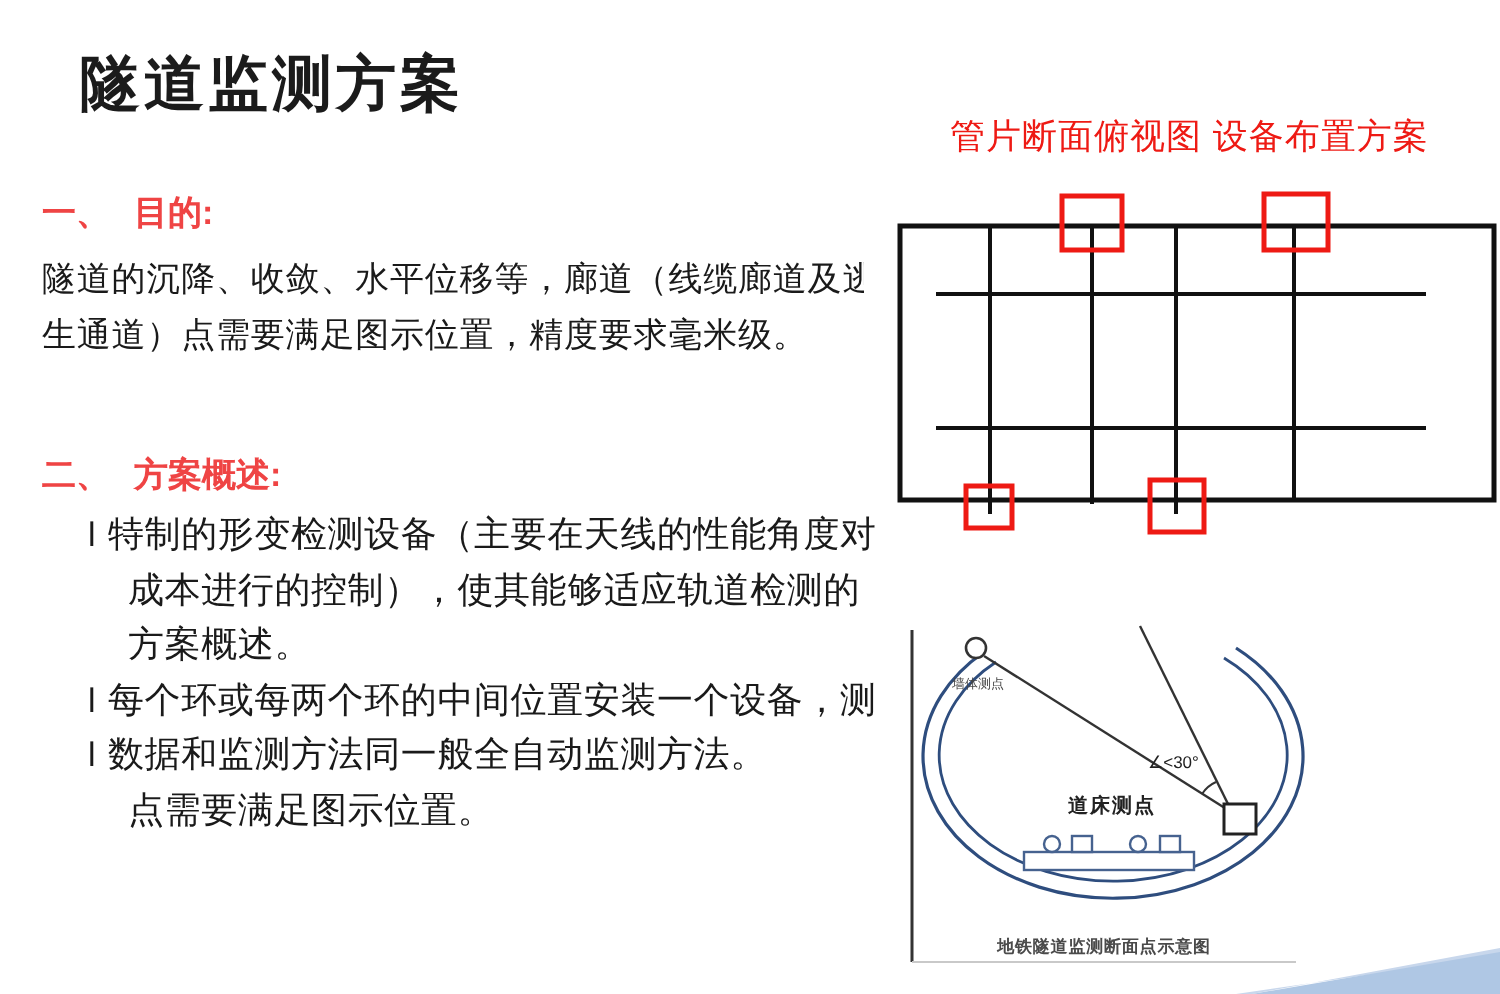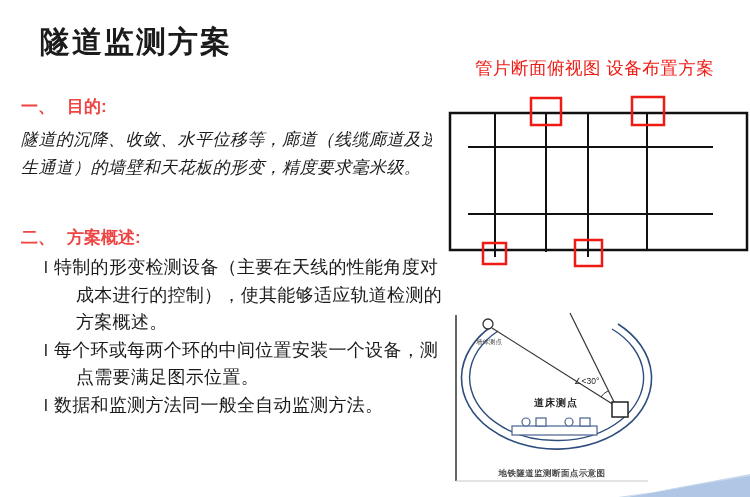--- a/index.html
+++ b/index.html
@@ -14,30 +14,30 @@
     left:40px; top:22px; font-size:30px; font-weight:600;
     letter-spacing:2px; color:#1b1b1b;
   }
   .section-head { font-size:17px; font-weight:700; color:#ef4444; white-space:nowrap; }
   .sec1 { left:21px; top:95px; }
   .sec2 { left:21px; top:226px;text-align:right; }
   .section-head .gap { display:inline-block; width:12px; }
 
   .purpose {
     left:21px; top:126px; width:411px; height:58px; overflow:hidden;
-    font-size:17px; line-height:28px; letter-spacing:0.4px;font-style:italic;
+    font-size:17px; line-height:28px; letter-spacing:0.4px;
   }
   .purpose div { white-space:nowrap; }
 
   .bullets {
     left:44px; top:254px; width:404px;
     font-size:18px; line-height:27.5px; letter-spacing:0.3px;
   }
   .b-line { white-space:nowrap; }
-  .b-cont { margin-left:32px;font-family:Liberation Serif, serif; }
+  .b-cont { margin-left:20px;font-family:Liberation Serif, serif; }
   .b-marker { display:inline-block; width:10px; font-size:17px; }
 
   .red-heading {
     left:475px; top:56px; font-size:17.5px; font-weight:400;
     color:#ee1a14; white-space:nowrap; letter-spacing:0.5px;
   }
 
   .grid-svg   { left:448px; top:95px;  }
   .tunnel-svg { left:448px; top:300px; }
   .wedge-svg  { left:618px; top:472px; }
@@ -52,34 +52,34 @@
 <body>
 
 <div class="abs slide-title">隧道监测方案</div>
 
 <div class="abs section-head sec1">
   <span>一、</span><span class="gap"></span><span>目的:</span>
 </div>
 
 <div class="abs purpose">
   <div>隧道的沉降、收敛、水平位移等，廊道（线缆廊道及逃</div>
-  <div>生通道）的墙壁和天花板的形变，精度要求毫米级。</div>
+  <div>生通道）点需要满足图示位置，精度要求毫米级。</div>
 </div>
 
 <div class="abs section-head sec2">
   <span>二、</span><span class="gap"></span><span>方案概述:</span>
 </div>
 
 <div class="abs bullets">
   <div class="b-line"><span class="b-marker">l</span><span>特制的形变检测设备（主要在天线的性能角度对</span></div>
   <div class="b-line b-cont">成本进行的控制），使其能够适应轨道检测的</div>
   <div class="b-line b-cont">方案概述。</div>
   <div class="b-line"><span class="b-marker">l</span><span>每个环或每两个环的中间位置安装一个设备，测</span></div>
+  <div class="b-line"><span class="b-marker">l</span><span>数据和监测方法同一般全自动监测方法。</span></div>
   <div class="b-line b-cont">点需要满足图示位置。</div>
-  <div class="b-line"><span class="b-marker">l</span><span>数据和监测方法同一般全自动监测方法。</span></div>
 </div>
 
 <div class="abs red-heading">管片断面俯视图 设备布置方案</div>
 
 <svg class="abs grid-svg" width="302" height="178" viewBox="0 0 302 178">
   <rect x="2" y="18" width="297" height="137" fill="none" stroke="#111111" stroke-width="2.5"></rect>
   <g stroke="#111111" stroke-width="2">
     <line x1="47" y1="18" x2="47" y2="162"></line>
     <line x1="98" y1="18" x2="98" y2="157"></line>
     <line x1="140" y1="18" x2="140" y2="162"></line>

